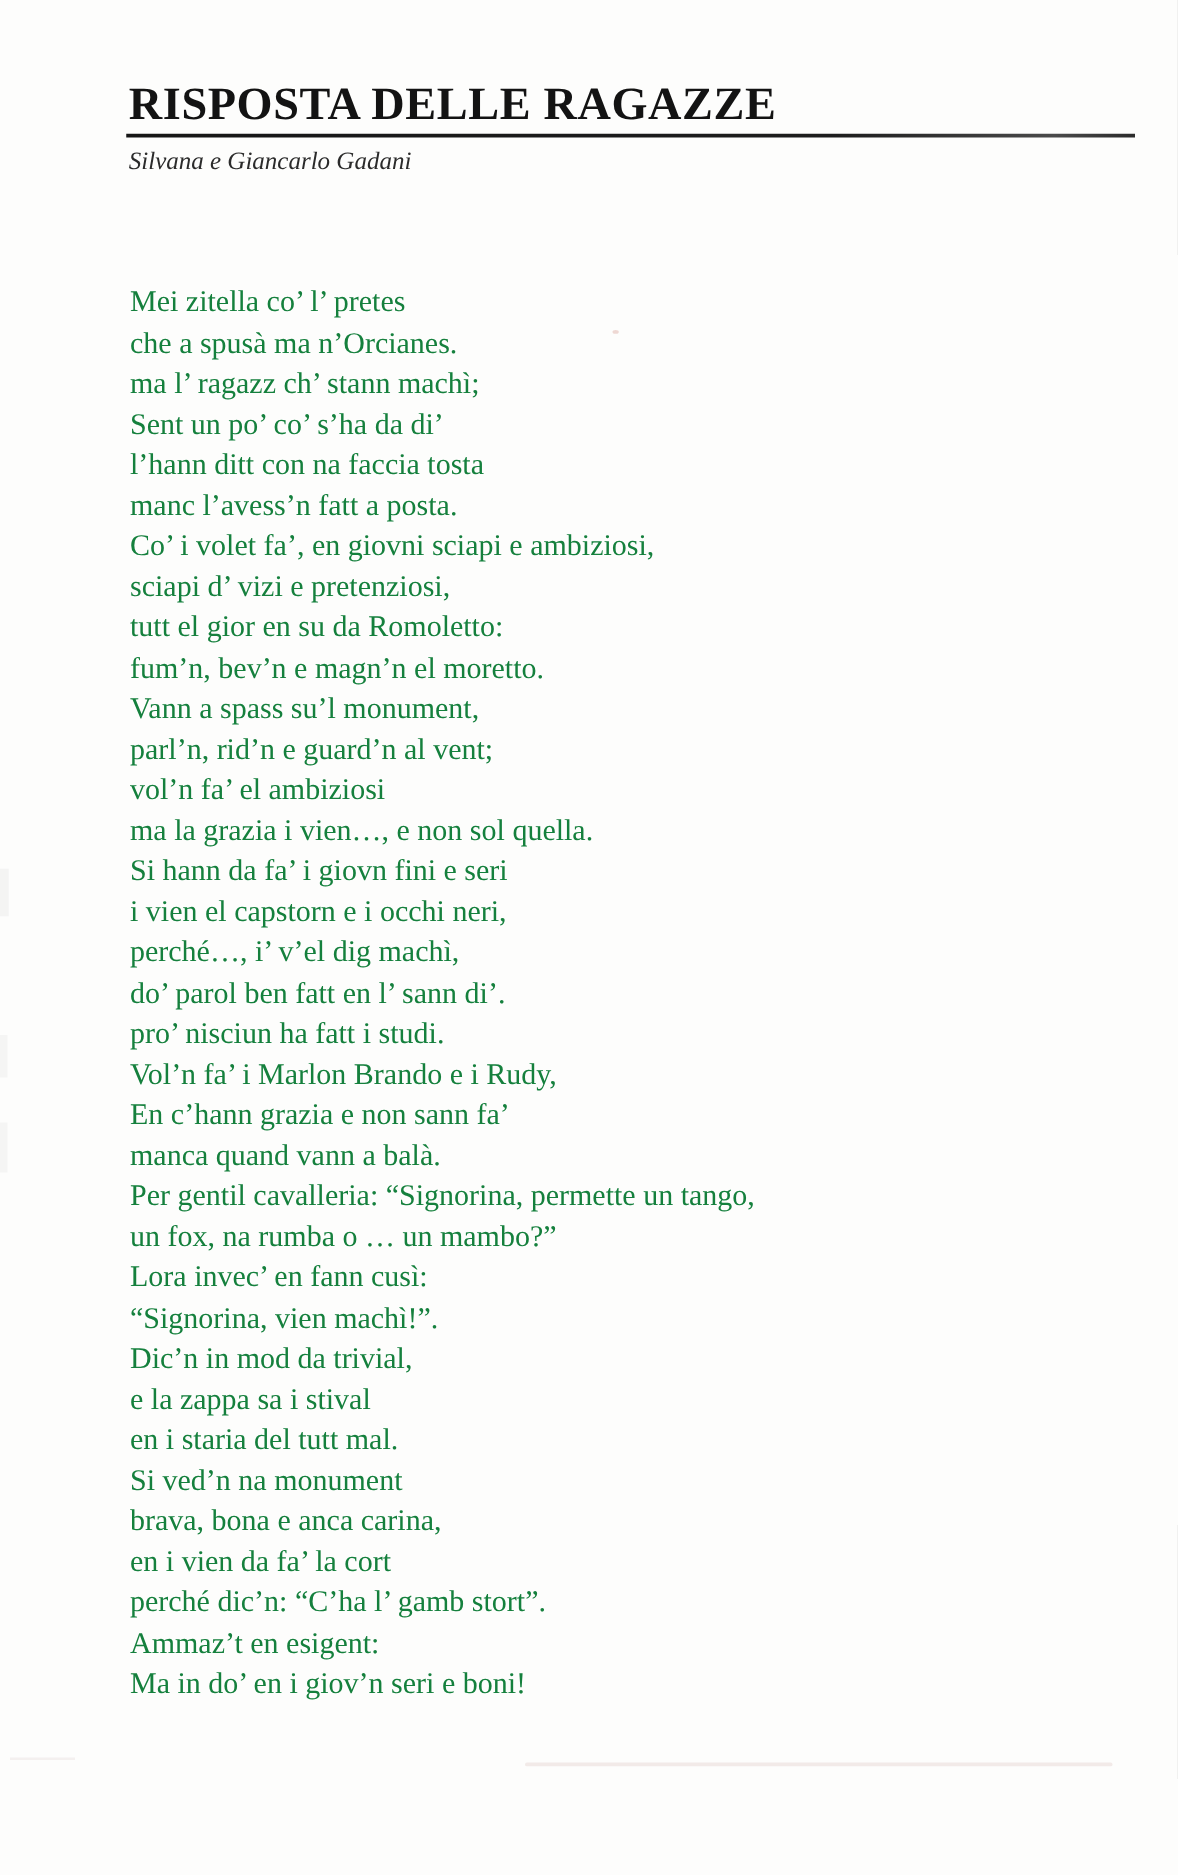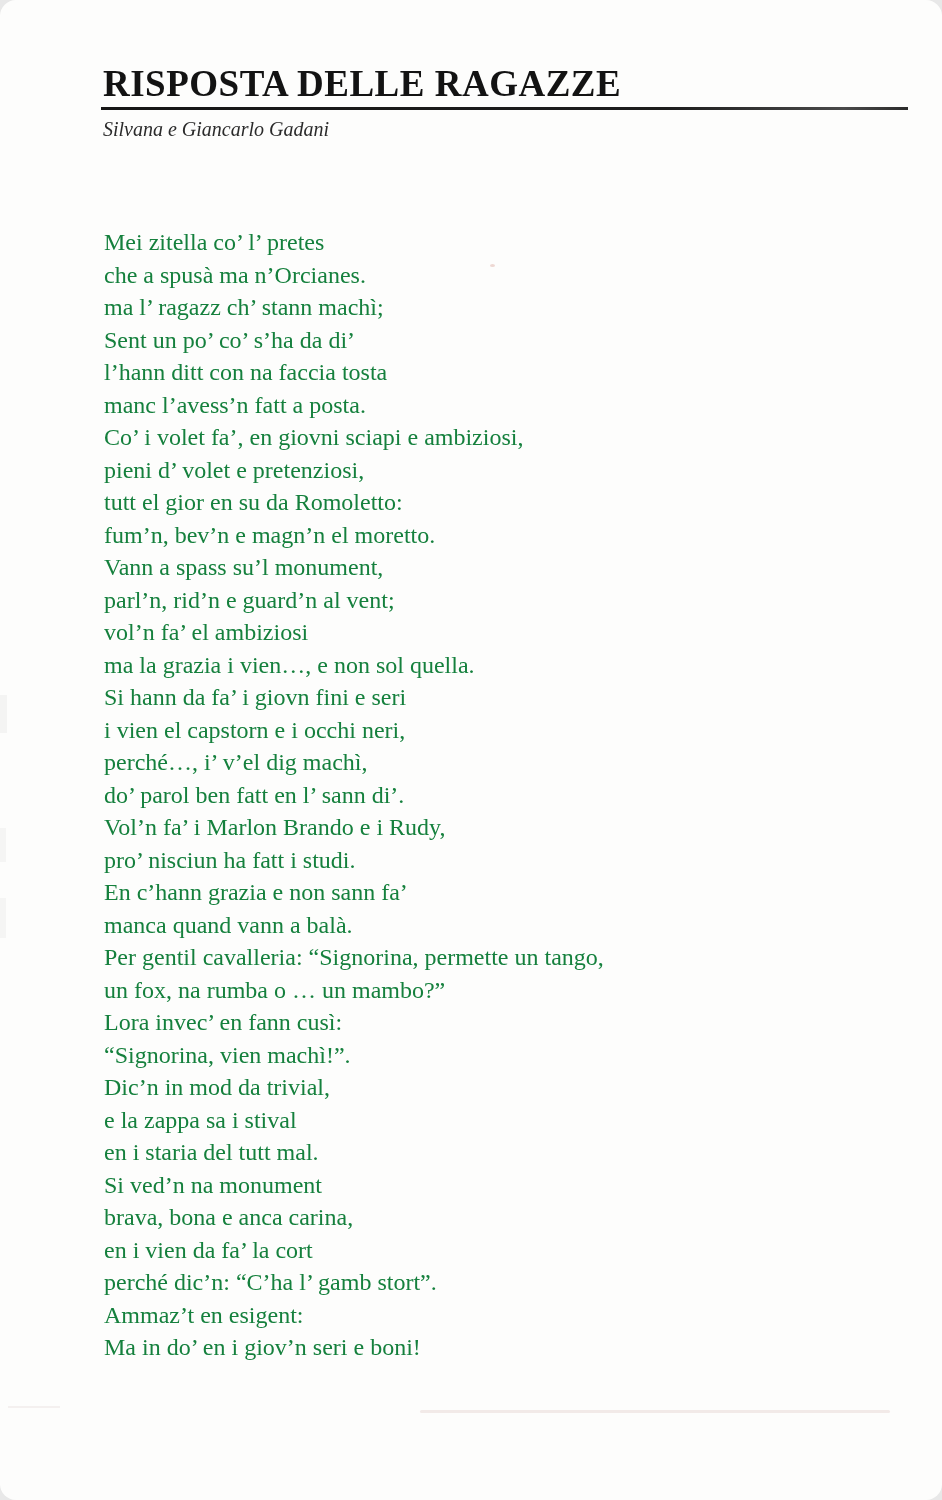--- a/index.html
+++ b/index.html
@@ -9,21 +9,20 @@
   }
   .page {
     position: relative;
     width: 942px;
     height: 1500px;
     margin: 0 auto;
     background: #fdfdfc;
     overflow: hidden;
     font-family: "Liberation Serif", serif;
     color: #1c1c1c;
-    border-radius: 16px;
   }
   .title {
     position: absolute;
     left: 103px;
     top: 62px;
     margin: 0;
     font-size: 37px;
     line-height: 1.2;
     font-weight: bold;
     letter-spacing: 0.5px;
@@ -106,33 +105,33 @@
   <h2 class="author">Silvana e Giancarlo Gadani</h2>
 
   <div class="poem">
       <div class="poem-line">Mei zitella co’ l’ pretes</div>
       <div class="poem-line">che a spusà ma n’Orcianes.</div>
       <div class="poem-line">ma l’ ragazz ch’ stann machì;</div>
       <div class="poem-line">Sent un po’ co’ s’ha da di’</div>
       <div class="poem-line">l’hann ditt con na faccia tosta</div>
       <div class="poem-line">manc l’avess’n fatt a posta.</div>
       <div class="poem-line">Co’ i volet fa’, en giovni sciapi e ambiziosi,</div>
-      <div class="poem-line">pieni d’ volet e pretenziosi,</div>
+      <div class="poem-line">sciapi d’ vizi e pretenziosi,</div>
       <div class="poem-line">tutt el gior en su da Romoletto:</div>
       <div class="poem-line">fum’n, bev’n e magn’n el moretto.</div>
       <div class="poem-line">Vann a spass su’l monument,</div>
       <div class="poem-line">parl’n, rid’n e guard’n al vent;</div>
       <div class="poem-line">vol’n fa’ el ambiziosi</div>
       <div class="poem-line">ma la grazia i vien…, e non sol quella.</div>
       <div class="poem-line">Si hann da fa’ i giovn fini e seri</div>
       <div class="poem-line">i vien el capstorn e i occhi neri,</div>
       <div class="poem-line">perché…, i’ v’el dig machì,</div>
       <div class="poem-line">do’ parol ben fatt en l’ sann di’.</div>
+      <div class="poem-line">pro’ nisciun ha fatt i studi.</div>
       <div class="poem-line">Vol’n fa’ i Marlon Brando e i Rudy,</div>
-      <div class="poem-line">pro’ nisciun ha fatt i studi.</div>
       <div class="poem-line">En c’hann grazia e non sann fa’</div>
       <div class="poem-line">manca quand vann a balà.</div>
       <div class="poem-line">Per gentil cavalleria: “Signorina, permette un tango,</div>
       <div class="poem-line">un fox, na rumba o … un mambo?”</div>
       <div class="poem-line">Lora invec’ en fann cusì:</div>
       <div class="poem-line">“Signorina, vien machì!”.</div>
       <div class="poem-line">Dic’n in mod da trivial,</div>
       <div class="poem-line">e la zappa sa i stival</div>
       <div class="poem-line">en i staria del tutt mal.</div>
       <div class="poem-line">Si ved’n na monument</div>

